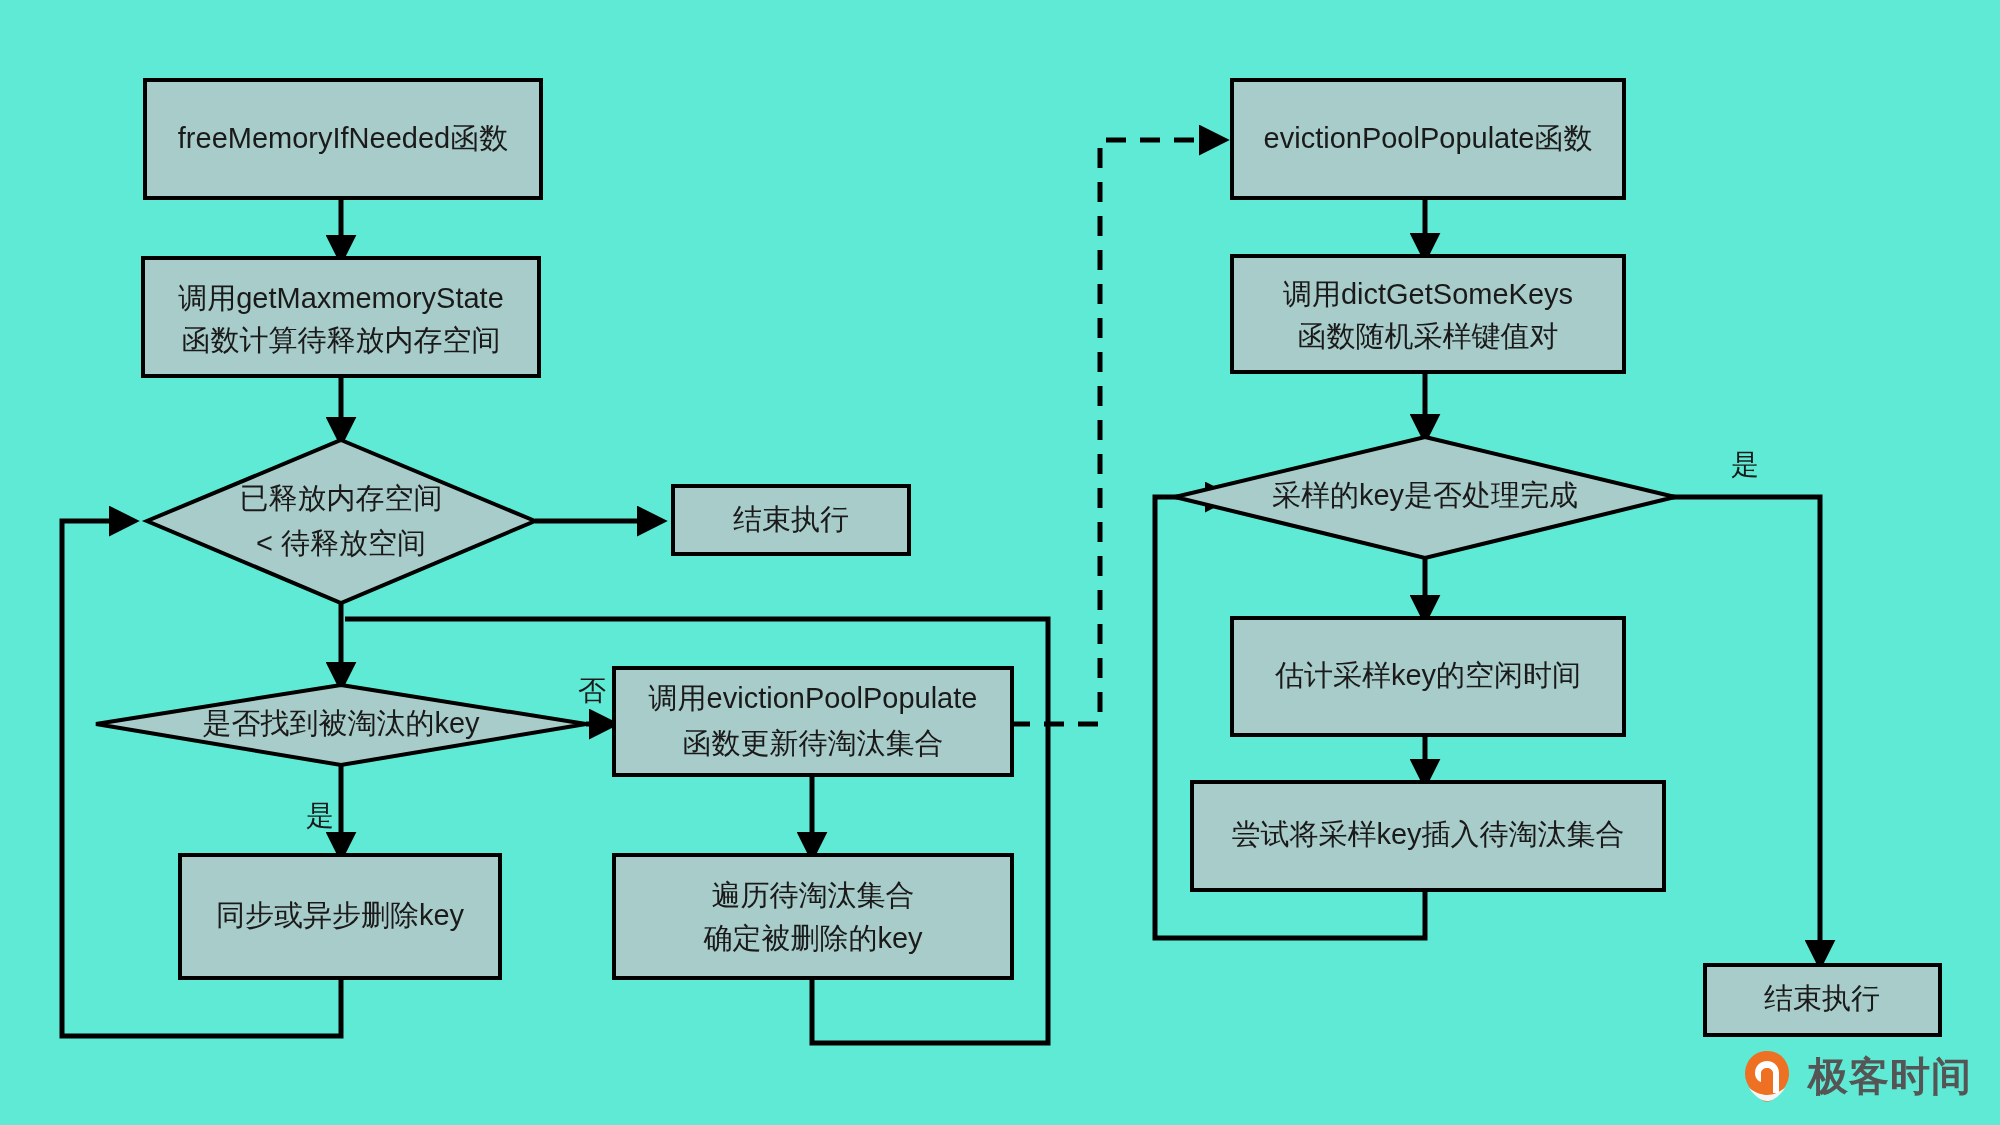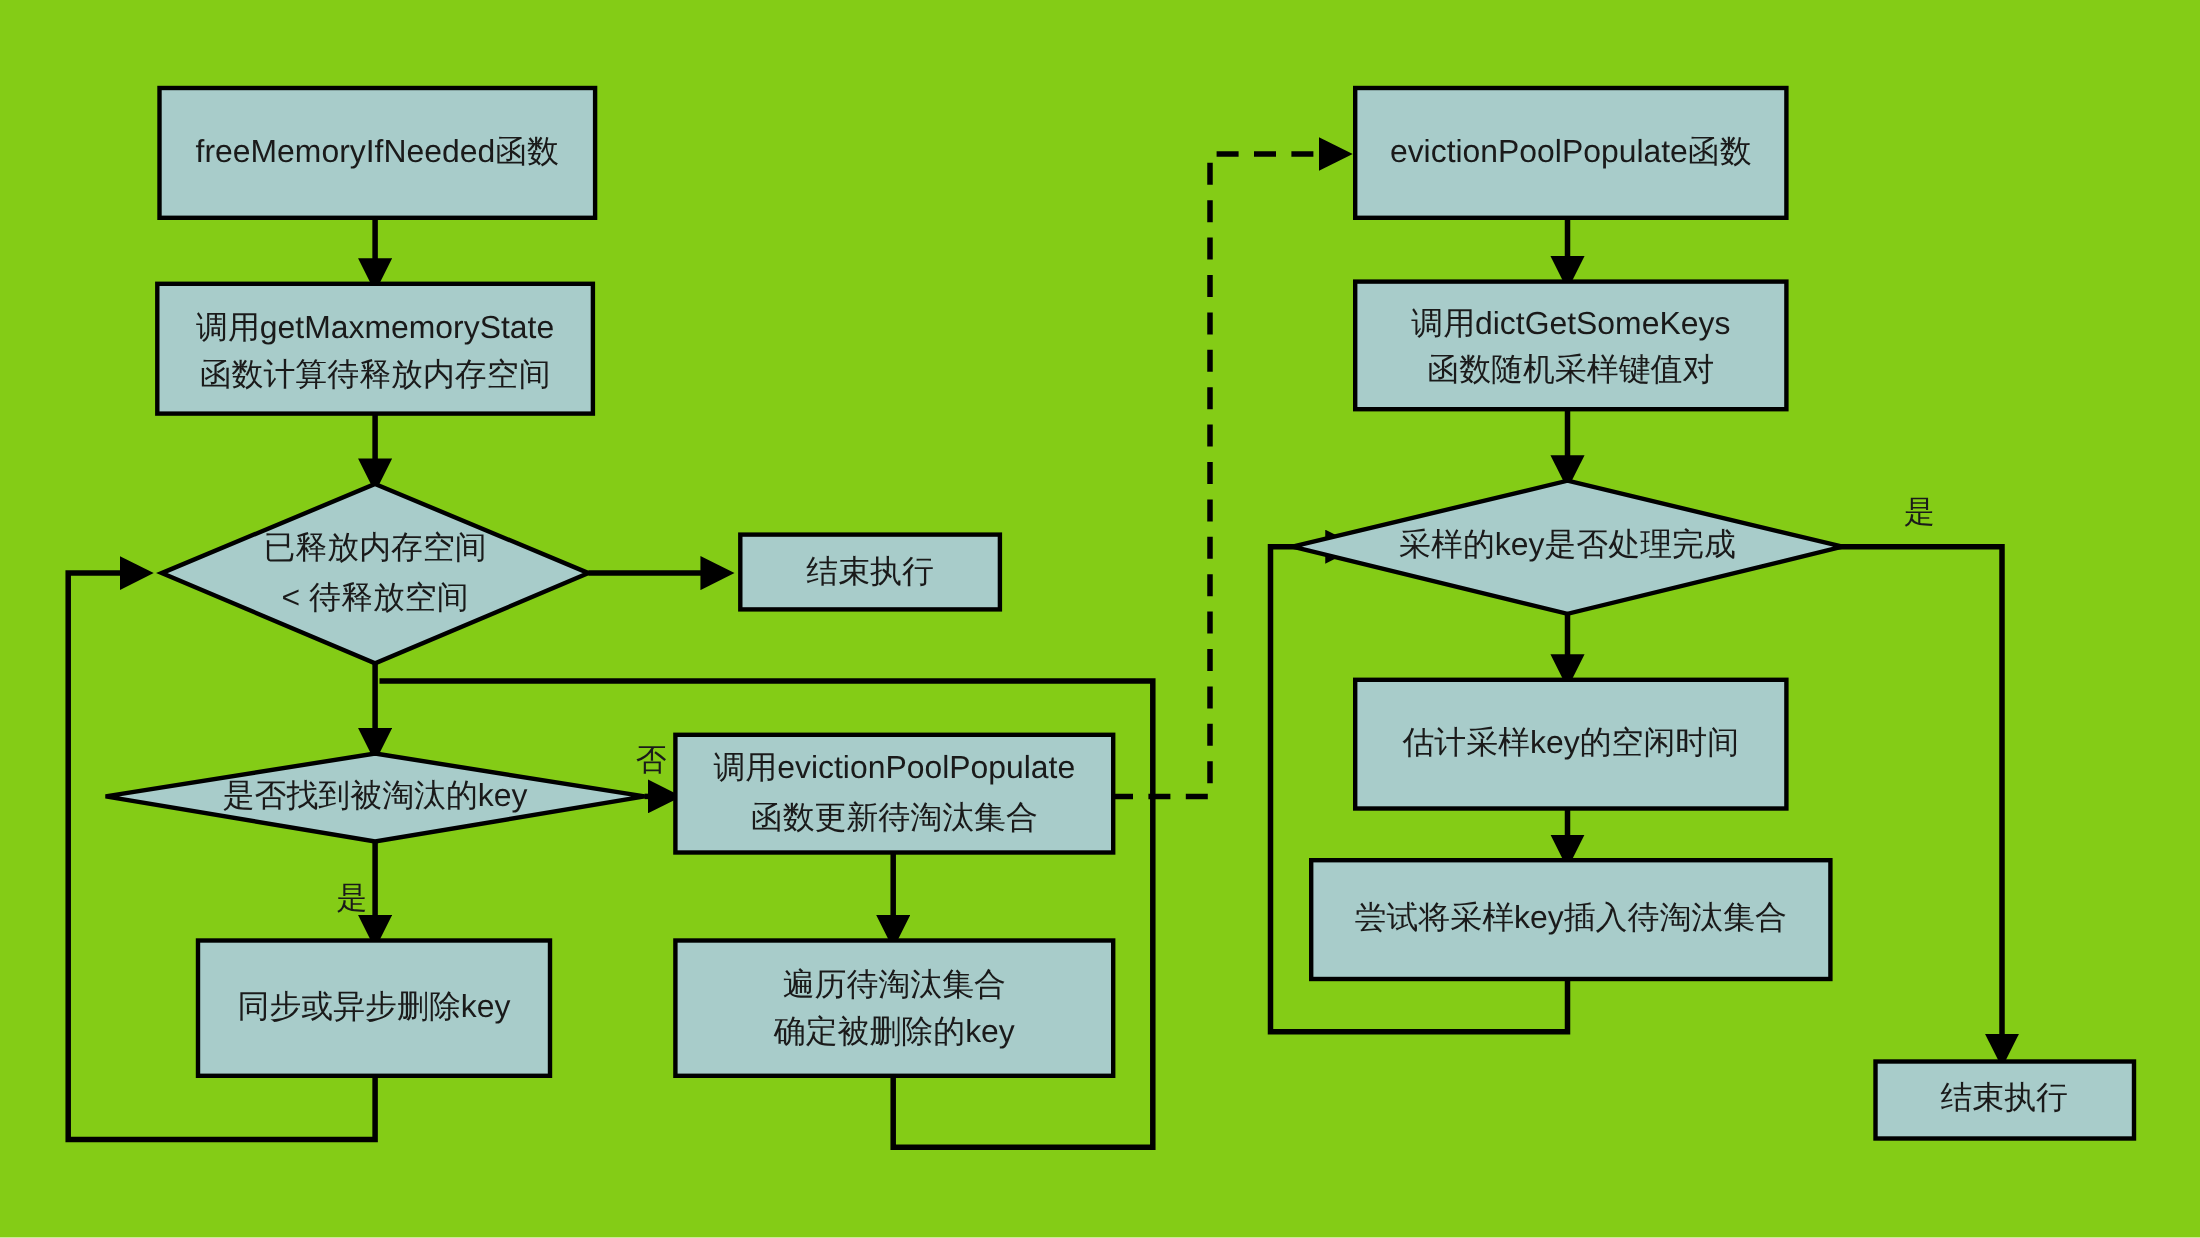--- a/index.html
+++ b/index.html
@@ -4,21 +4,21 @@
 <style>
   html, body {
     margin: 0;
     padding: 0;
     background: #ffffff;
   }
   #canvas {
     position: relative;
     width: 2000px;
     height: 1125px;
-    background: #84cc16;
+    background: #5eead4;
     font-family: "Liberation Sans", "DejaVu Sans", sans-serif;
     overflow: hidden;
   }
   svg#flow {
     position: absolute;
     left: 0;
     top: 0;
     width: 2000px;
     height: 1125px;
   }
@@ -199,14 +199,24 @@
     </g>
 
     <g>
       <rect class="node-rect" x="1705" y="965" width="235" height="70"></rect>
       <text class="node-text" x="1822" y="1000">结束执行</text>
     </g>
 
     <text class="edge-label" x="1745" y="467">是</text>
   </svg>
 
+  <div id="logo">
+    <div class="mark">
+      <svg viewBox="0 0 54 54" width="54" height="54">
+        <path d="M27 2 C14 2 5 12 5 25 C5 36 14 45 22 51 C25 53 29 53 32 51 C40 45 49 36 49 25 C49 12 40 2 27 2 Z" fill="#ee7023"></path>
+        <path d="M27 12 C20 12 15 17 15 24 C15 29 18 32 21 33 L21 24 C21 21 24 19 27 19 C30 19 33 21 33 24 L33 44 L39 44 L39 24 C39 17 34 12 27 12 Z" fill="#ffffff"></path>
+        <path d="M9 39 C15 48 22 52 27 52 C32 52 39 48 45 39 C38 44 32 46 27 46 C22 46 16 44 9 39 Z" fill="#f4f5f7"></path>
+      </svg>
+    </div>
+    <div class="logo-text">极客时间</div>
+  </div>
 
 </div>
 
 </body></html>

